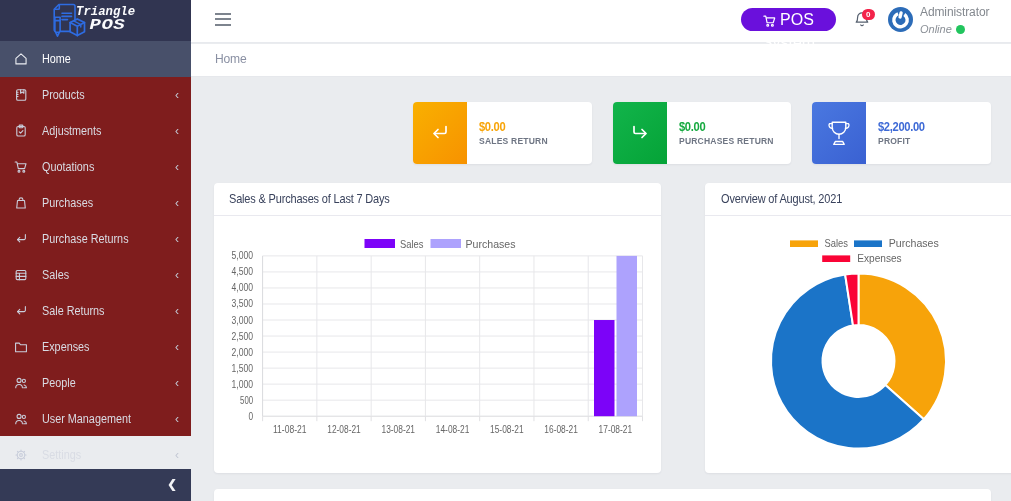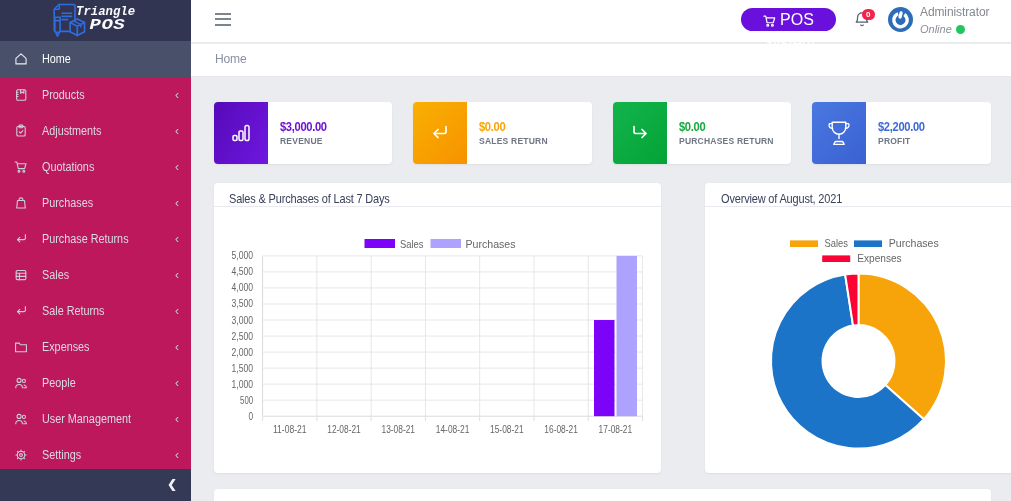--- a/index.html
+++ b/index.html
@@ -1,21 +1,21 @@
 <!DOCTYPE html>
 <html><head>
 <meta charset="utf-8">
 <style>
 * { margin:0; padding:0; box-sizing:border-box; }
 html,body { width:1011px; height:501px; overflow:hidden; background:#eaecef;
   font-family:"Liberation Sans", sans-serif; }
 #app { position:relative; width:1011px; height:501px; }
 
 
-#sidebar { position:absolute; left:0; top:0; width:191px; height:501px; background:#be185d; }
+#sidebar { position:absolute; left:0; top:0; width:191px; height:436px; background:#7f1d1d; }
 #logo { position:absolute; left:0; top:0; width:191px; height:42px; background:#313551; }
 #logo .ltxt { position:absolute; left:76px; top:6px; font-family:"Liberation Mono", monospace;
   font-style:italic; font-weight:bold; font-size:12.3px; line-height:13px; color:#fafbfd; letter-spacing:0px;}
 #logo .ltxt .l2 { display:inline-block; padding-left:11px; font-size:15.5px; letter-spacing:0.5px; transform:scaleX(1.22); transform-origin:0 50%; }
 #menu { position:absolute; left:0; top:41px; width:191px; }
 .mi { position:relative; height:36px; }
 .mi.active { background:#48506a; }
 .mi .ic { position:absolute; left:14px; top:11px; width:14px; height:14px; }
 .mi .tx { position:absolute; left:42px; top:0; line-height:36px; font-size:12.5px;
   color:#d9dce4; transform:scaleX(0.865); transform-origin:0 50%; white-space:nowrap; }
@@ -64,21 +64,21 @@
 #st1 .sq { background:linear-gradient(115deg,#560ab8,#6f17e0); }
 #st2 .sq { background:linear-gradient(135deg,#f9b000,#f79200); }
 #st3 .sq { background:linear-gradient(135deg,#12b44b,#05a337); }
 #st4 .sq { background:linear-gradient(135deg,#4a78e0,#3a61d2); }
 #st1 .val { color:#6e11d3; } #st2 .val { color:#f8a408; }
 #st3 .val { color:#15a93f; } #st4 .val { color:#3e6ad6; }
 
 
 #barcard { left:213.5px; top:183px; width:447px; height:290px; }
 #doncard { left:705px; top:183px; width:311px; height:290px; }
-.chead { position:absolute; left:0; top:0; right:0; height:24px; border-bottom:1px solid #e9e9ef; }
+.chead { position:absolute; left:0; top:0; right:0; height:33px; border-bottom:1px solid #e9e9ef; }
 .chead span { position:absolute; left:15.5px; top:0; line-height:32px; font-size:13px;
   letter-spacing:-0.2px; color:#39425c; transform:scaleX(0.845); transform-origin:0 50%; white-space:nowrap; }
 
 
 #botcard { left:213.5px; top:489px; width:777px; height:60px; }
 </style>
 </head>
 <body>
 <div id="app">
 
@@ -228,31 +228,20 @@
     <div id="adm">
       <div class="a1">Administrator</div>
       <div class="a2">Online<span class="dot"></span></div>
     </div>
   </div>
 
   <div id="crumb">
       <span>Home</span>
     </div>
 
-  <div class="card stat" id="st1">
-    <div class="sq">
-        <svg width="28" height="28" viewBox="0 0 28 28" fill="none" stroke="#fff" stroke-width="1.5" stroke-linejoin="round">
-          <rect x="6" y="16.5" width="4" height="5" rx="1.2"></rect>
-          <rect x="12" y="12" width="4" height="9.5" rx="1.2"></rect>
-          <rect x="18" y="6.5" width="4" height="15" rx="1.8"></rect>
-        </svg>
-      </div>
-    <div class="val">$3,000.00</div>
-      <div class="lab">REVENUE</div>
-  </div>
   <div class="card stat" id="st2">
     <div class="sq">
         <svg width="28" height="28" viewBox="0 0 28 28" fill="none" stroke="#fff" stroke-width="1.7" stroke-linecap="round" stroke-linejoin="round">
           <path d="M20 7.5 v5.5 a1.5 1.5 0 0 1 -1.5 1.5 H8.5"></path>
           <path d="M12 10.5 L8 14.5 l4 4"></path>
         </svg>
       </div>
     <div class="val">$0.00</div>
       <div class="lab">SALES RETURN</div>
   </div>

